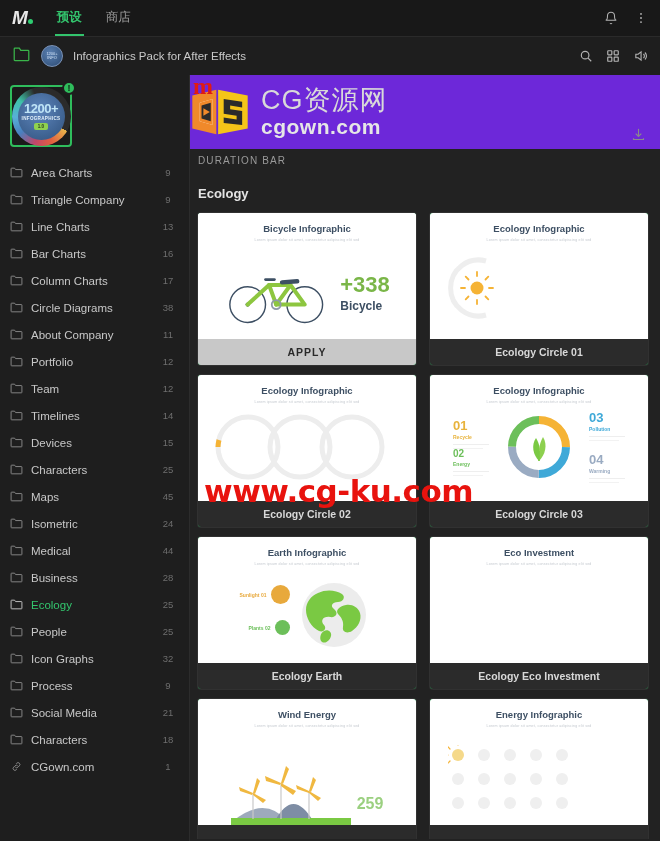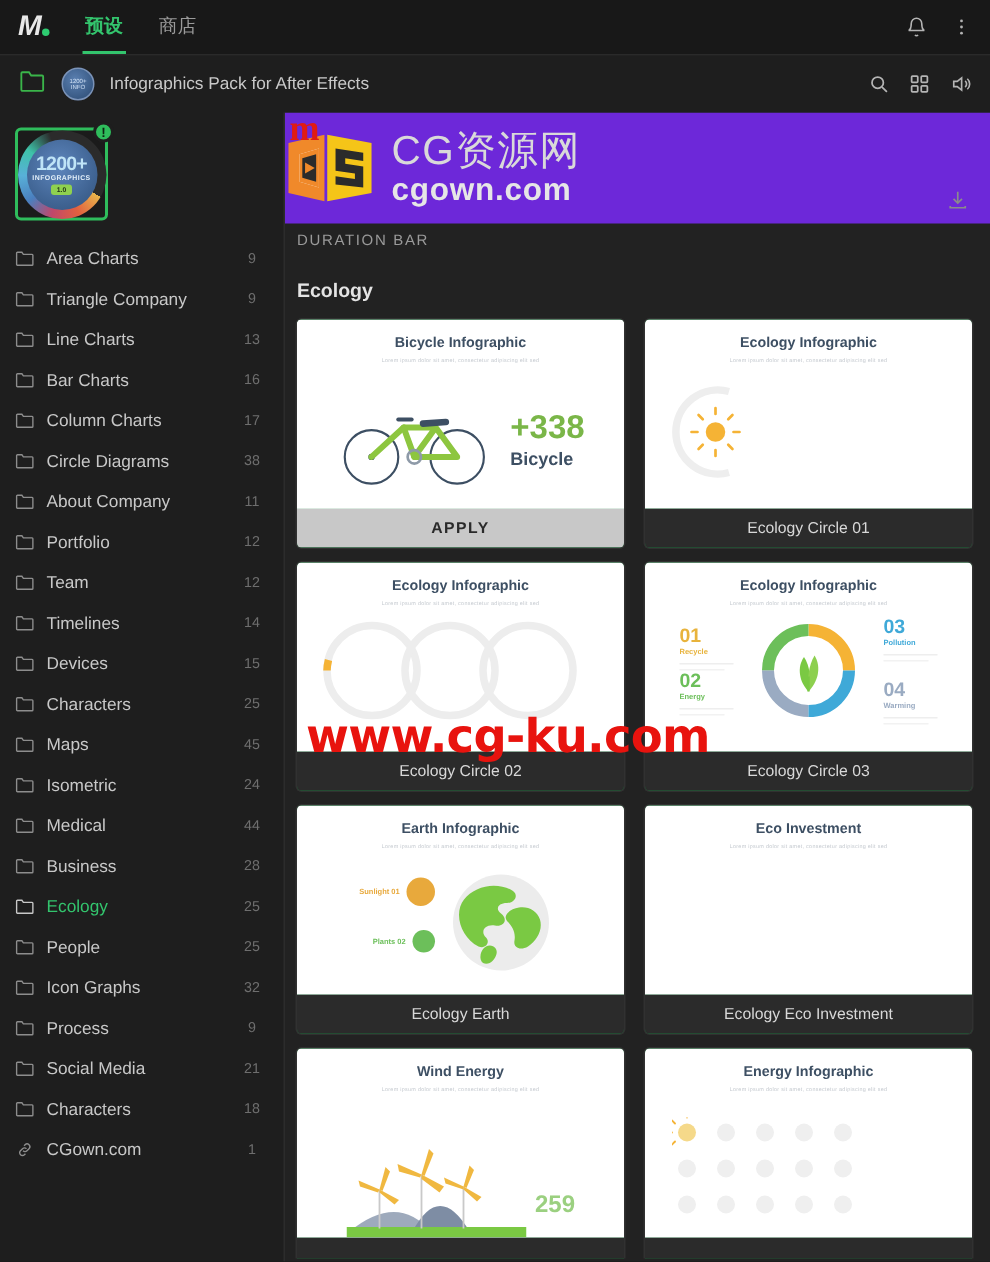--- a/index.html
+++ b/index.html
@@ -121,36 +121,36 @@
 
   .section-kicker { font-size: 10px; color: #9a9a9a; letter-spacing: 1.1px; padding: 6px 0 0 8px; }
   .section-title { font-size: 13px; color: #e4e4e4; font-weight: bold; padding: 20px 0 0 8px; }
 
   .grid {
     display: grid; grid-template-columns: 1fr 1fr; gap: 10px 14px;
     padding: 12px 12px 12px 8px; height: calc(100% - 74px - 20px - 34px);
     overflow: hidden; align-content: start;
   }
   .card {
-    background: #15803d; border-radius: 3px; overflow: hidden;
+    background: #22c55e; border-radius: 3px; overflow: hidden;
     display: flex; flex-direction: column; height: 152px; cursor: pointer;
     box-shadow: 0 0 0 1px #313131;
   }
   .card-art {
     flex: 1; background: #ffffff; position: relative; overflow: hidden;
     display: flex; flex-direction: column; align-items: center;
   }
   .art-title { font-size: 9.5px; font-weight: bold; color: #3d4f63; margin-top: 10px; }
   .art-sub {
     font-size: 3.6px; color: #c4c9cf; margin-top: 4px; letter-spacing: 0.2px;
     width: 82%; text-align: center; white-space: nowrap; overflow: hidden;
   }
   .card-label {
     height: 26px; display: flex; align-items: center; justify-content: center;
-    font-size: 10.5px; color: #d8d8d8; background: #2b2b2b;
+    font-size: 10.5px; color: #d8d8d8; background: #2b2b2b; font-weight: bold;
   }
   .card-label.apply {
     background: #c8c8c8; color: #2a2a2a; font-weight: bold; letter-spacing: 1px; text-align: right;
   }
   .card.hovered .card-art { box-shadow: inset 0 0 0 2px #ffffff; }
 
   .watermark {
     position: absolute; left: 14px; top: 398px; z-index: 40;
     font-size: 31px; font-weight: bold; color: #e8130e;
     letter-spacing: -0.5px; pointer-events: none;
@@ -552,21 +552,21 @@
               <div class="art-sub">Lorem ipsum dolor sit amet, consectetur adipiscing elit sed</div>
               <div style="position:absolute;left:0;right:0;top:36px;display:flex;align-items:center;justify-content:center;gap:14px">
                 <div style="display:flex;flex-direction:column;gap:0;align-items:flex-start">
                   <div>
                     <div style="font-size:13px;font-weight:bold;color:#e8b33c;line-height:1">01</div>
                     <div style="font-size:5px;font-weight:bold;color:#e8b33c;margin-top:2px">Recycle</div>
                     <div style="width:36px;height:1px;background:#eee;margin-top:4px"></div>
                     <div style="width:30px;height:1px;background:#f2f2f2;margin-top:3px"></div>
                   </div>
                   <div>
-                    <div style="font-size:13px;font-weight:bold;color:#6cbf5a;line-height:1">02</div>
+                    <div style="font-size:10px;font-weight:bold;color:#6cbf5a;line-height:1">02</div>
                     <div style="font-size:5px;font-weight:bold;color:#6cbf5a;margin-top:2px">Energy</div>
                     <div style="width:36px;height:1px;background:#eee;margin-top:4px"></div>
                     <div style="width:30px;height:1px;background:#f2f2f2;margin-top:3px"></div>
                   </div>
                 </div>
                 <svg width="72" height="72" viewBox="0 0 72 72">
                   <circle cx="36" cy="36" r="27" fill="none" stroke="#f5b335" stroke-width="8" stroke-dasharray="42.4 127.2" transform="rotate(-90 36 36)"></circle>
                   <circle cx="36" cy="36" r="27" fill="none" stroke="#3fa9d8" stroke-width="8" stroke-dasharray="42.4 127.2" stroke-dashoffset="-42.4" transform="rotate(-90 36 36)"></circle>
                   <circle cx="36" cy="36" r="27" fill="none" stroke="#9aabc2" stroke-width="8" stroke-dasharray="42.4 127.2" stroke-dashoffset="-84.8" transform="rotate(-90 36 36)"></circle>
                   <circle cx="36" cy="36" r="27" fill="none" stroke="#6cbf5a" stroke-width="8" stroke-dasharray="42.4 127.2" stroke-dashoffset="-127.2" transform="rotate(-90 36 36)"></circle>

